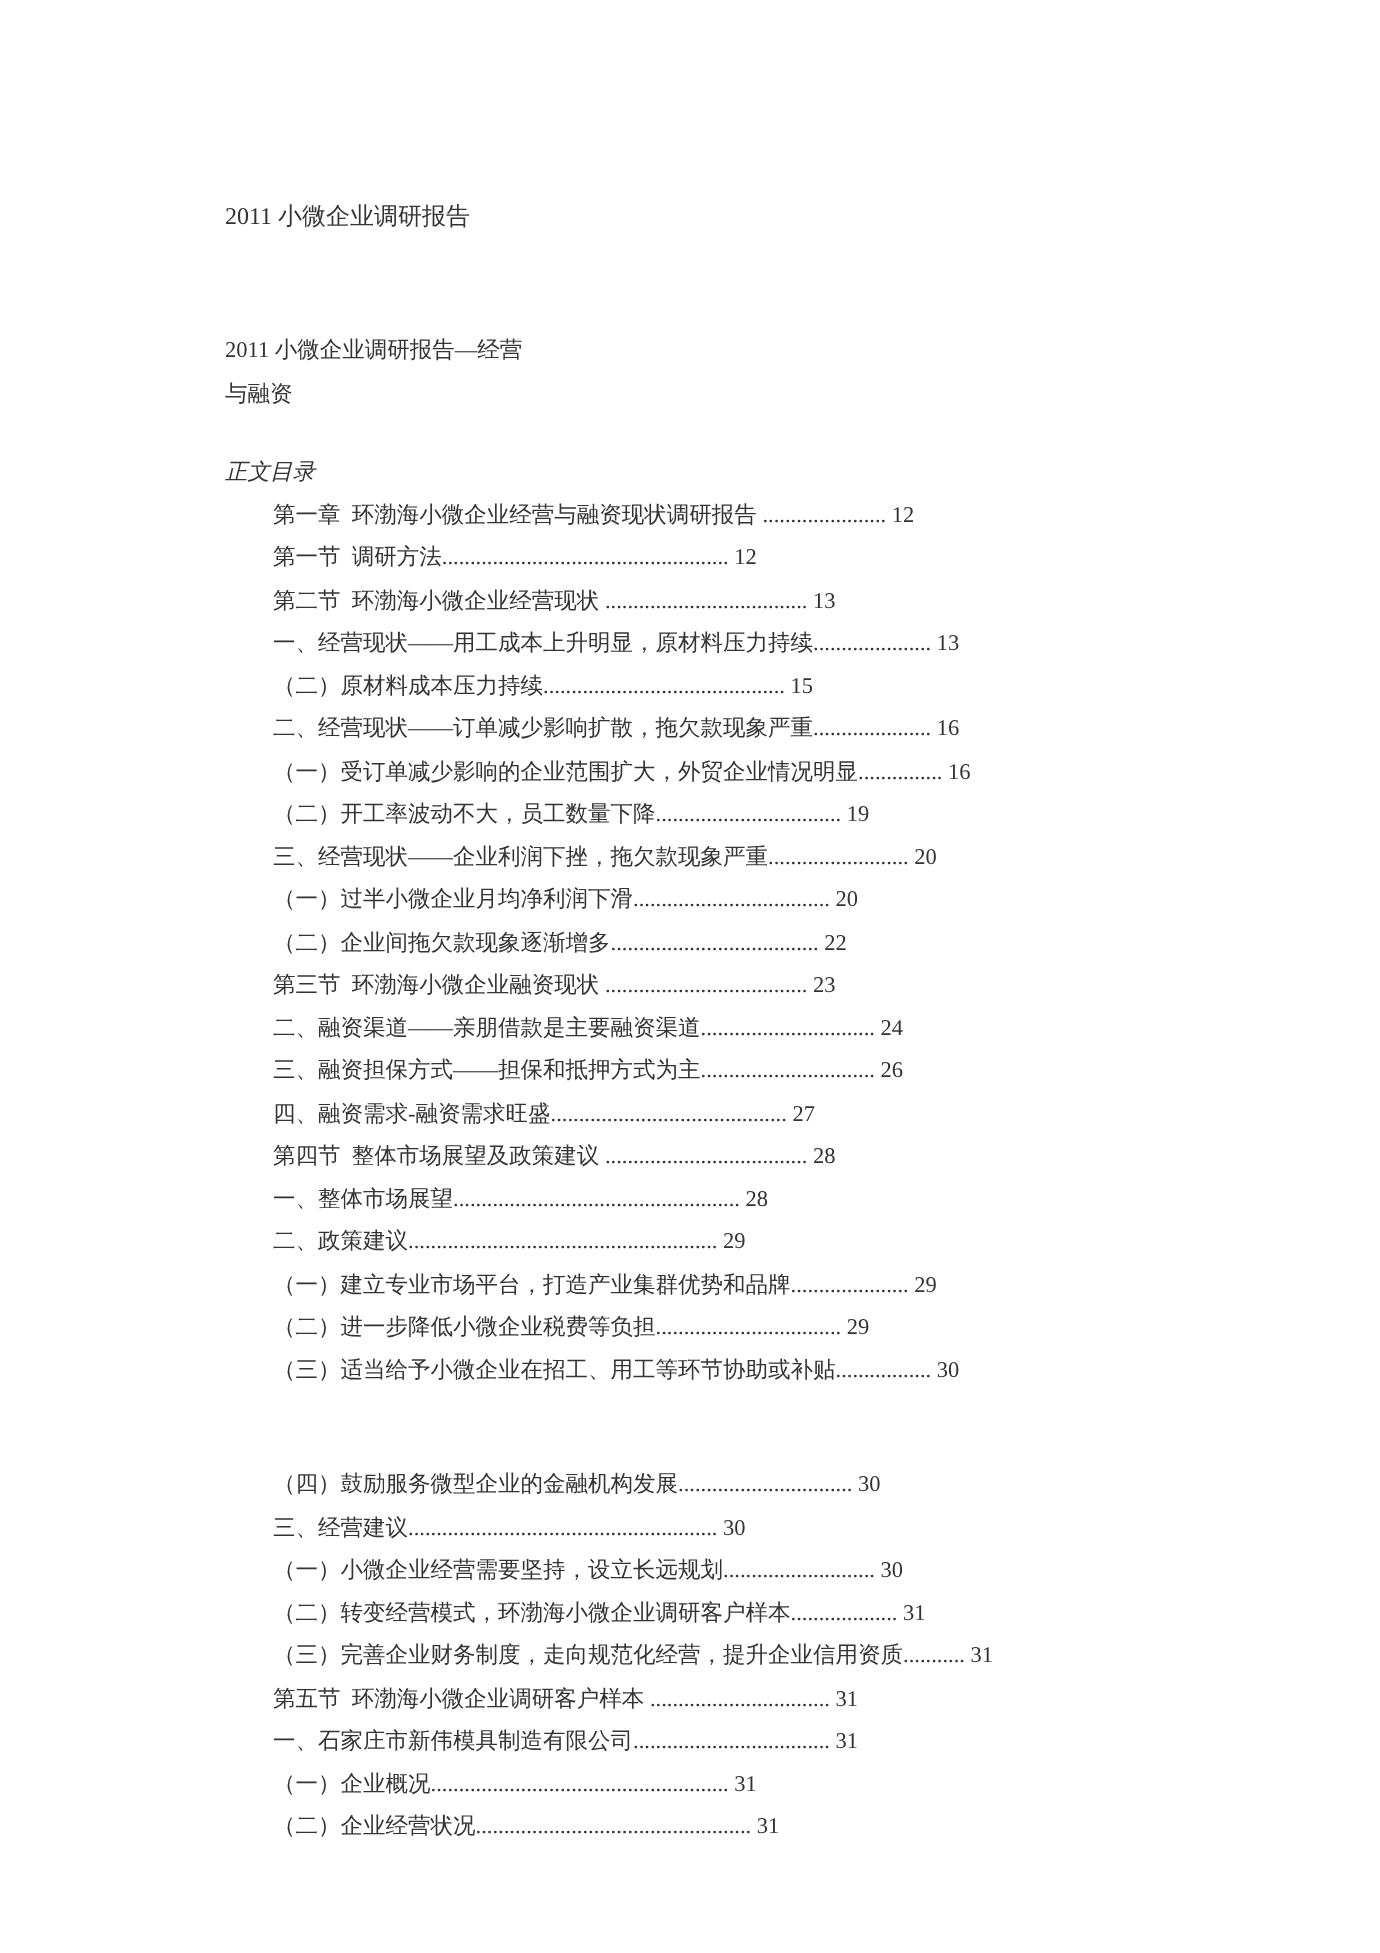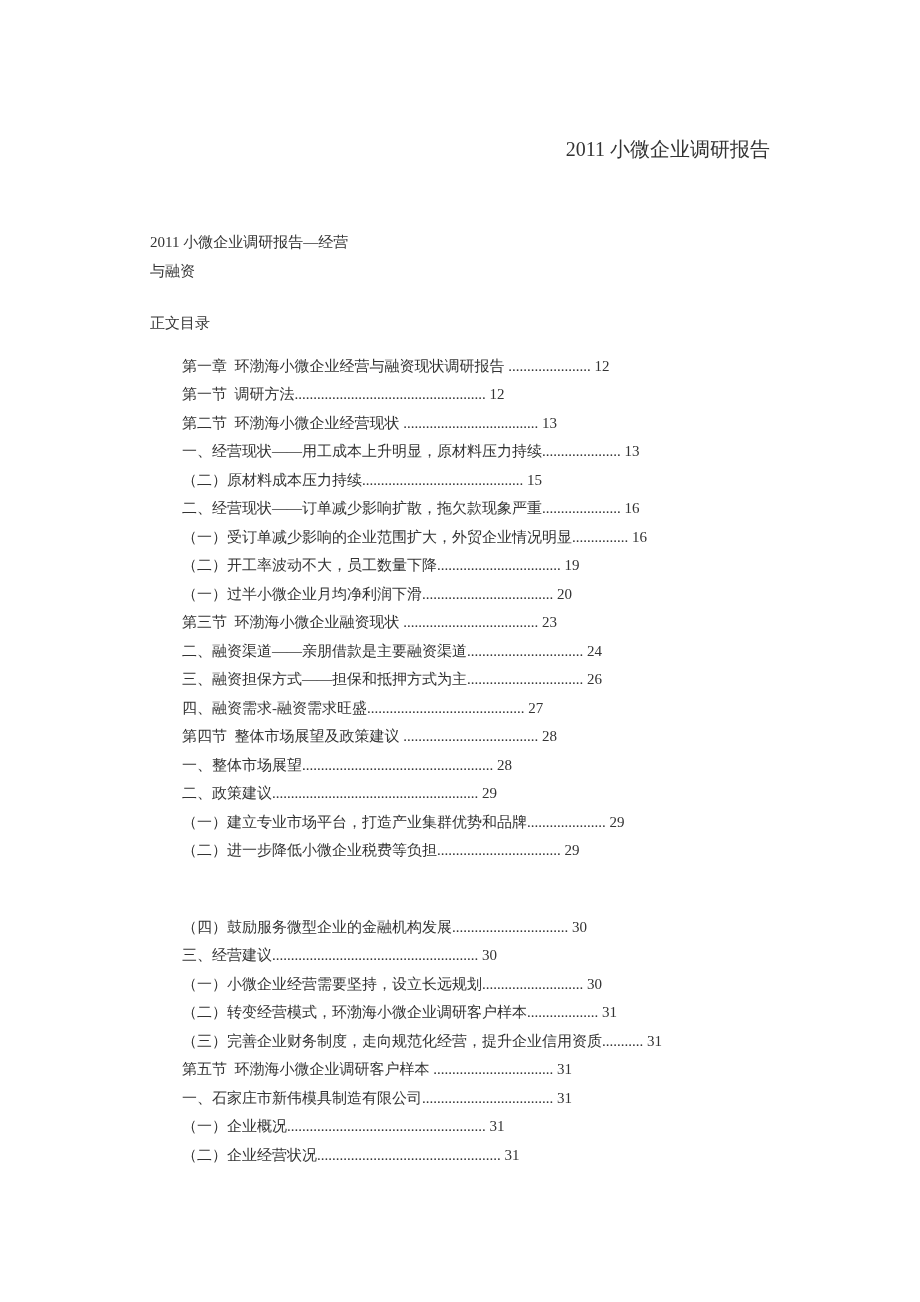--- a/index.html
+++ b/index.html
@@ -9,29 +9,30 @@
     font-family: "SimSun", "宋体", serif;
     width: 920px;
   }
   .page {
     padding: 130px 150px 60px 150px;
     color: #333;
     font-size: 15px;
     line-height: 1.9;
   }
   .title {
-    text-align: right;
-    font-size: 20px;
+    text-align: left;
+    font-size: 16px;
     margin-bottom: 60px;
   }
   .subtitle {
     margin-bottom: 24px;
   }
   .toc-heading {
-    margin-bottom: 14px;
+    margin-bottom: 0;
+    font-style: italic;
   }
   .toc-line {
     white-space: pre;
     margin-left: 32px;
   }
   .gap {
     height: 48px;
   }
 </style>
 </head>
@@ -50,30 +51,33 @@
 
   <div id="toc-block-1">
       <div class="toc-line"><span>第一章  环渤海小微企业经营与融资现状调研报告 </span><span>......................</span><span> 12</span></div>
       <div class="toc-line"><span>第一节  调研方法</span><span>...................................................</span><span> 12</span></div>
       <div class="toc-line"><span>第二节  环渤海小微企业经营现状 </span><span>....................................</span><span> 13</span></div>
       <div class="toc-line"><span>一、经营现状——用工成本上升明显，原材料压力持续</span><span>.....................</span><span> 13</span></div>
       <div class="toc-line"><span>（二）原材料成本压力持续</span><span>...........................................</span><span> 15</span></div>
       <div class="toc-line"><span>二、经营现状——订单减少影响扩散，拖欠款现象严重</span><span>.....................</span><span> 16</span></div>
       <div class="toc-line"><span>（一）受订单减少影响的企业范围扩大，外贸企业情况明显</span><span>...............</span><span> 16</span></div>
       <div class="toc-line"><span>（二）开工率波动不大，员工数量下降</span><span>.................................</span><span> 19</span></div>
+      <div class="toc-line"><span>三、经营现状——企业利润下挫，拖欠款现象严重</span><span>.........................</span><span> 20</span></div>
       <div class="toc-line"><span>（一）过半小微企业月均净利润下滑</span><span>...................................</span><span> 20</span></div>
+      <div class="toc-line"><span>（二）企业间拖欠款现象逐渐增多</span><span>.....................................</span><span> 22</span></div>
       <div class="toc-line"><span>第三节  环渤海小微企业融资现状 </span><span>....................................</span><span> 23</span></div>
       <div class="toc-line"><span>二、融资渠道——亲朋借款是主要融资渠道</span><span>...............................</span><span> 24</span></div>
       <div class="toc-line"><span>三、融资担保方式——担保和抵押方式为主</span><span>...............................</span><span> 26</span></div>
       <div class="toc-line"><span>四、融资需求-融资需求旺盛</span><span>..........................................</span><span> 27</span></div>
       <div class="toc-line"><span>第四节  整体市场展望及政策建议 </span><span>....................................</span><span> 28</span></div>
       <div class="toc-line"><span>一、整体市场展望</span><span>...................................................</span><span> 28</span></div>
       <div class="toc-line"><span>二、政策建议</span><span>.......................................................</span><span> 29</span></div>
       <div class="toc-line"><span>（一）建立专业市场平台，打造产业集群优势和品牌</span><span>.....................</span><span> 29</span></div>
       <div class="toc-line"><span>（二）进一步降低小微企业税费等负担</span><span>.................................</span><span> 29</span></div>
+      <div class="toc-line"><span>（三）适当给予小微企业在招工、用工等环节协助或补贴</span><span>.................</span><span> 30</span></div>
     </div>
 
   <div class="gap"></div>
 
   <div id="toc-block-2">
       <div class="toc-line"><span>（四）鼓励服务微型企业的金融机构发展</span><span>...............................</span><span> 30</span></div>
       <div class="toc-line"><span>三、经营建议</span><span>.......................................................</span><span> 30</span></div>
       <div class="toc-line"><span>（一）小微企业经营需要坚持，设立长远规划</span><span>...........................</span><span> 30</span></div>
       <div class="toc-line"><span>（二）转变经营模式，环渤海小微企业调研客户样本</span><span>...................</span><span> 31</span></div>
       <div class="toc-line"><span>（三）完善企业财务制度，走向规范化经营，提升企业信用资质</span><span>...........</span><span> 31</span></div>

